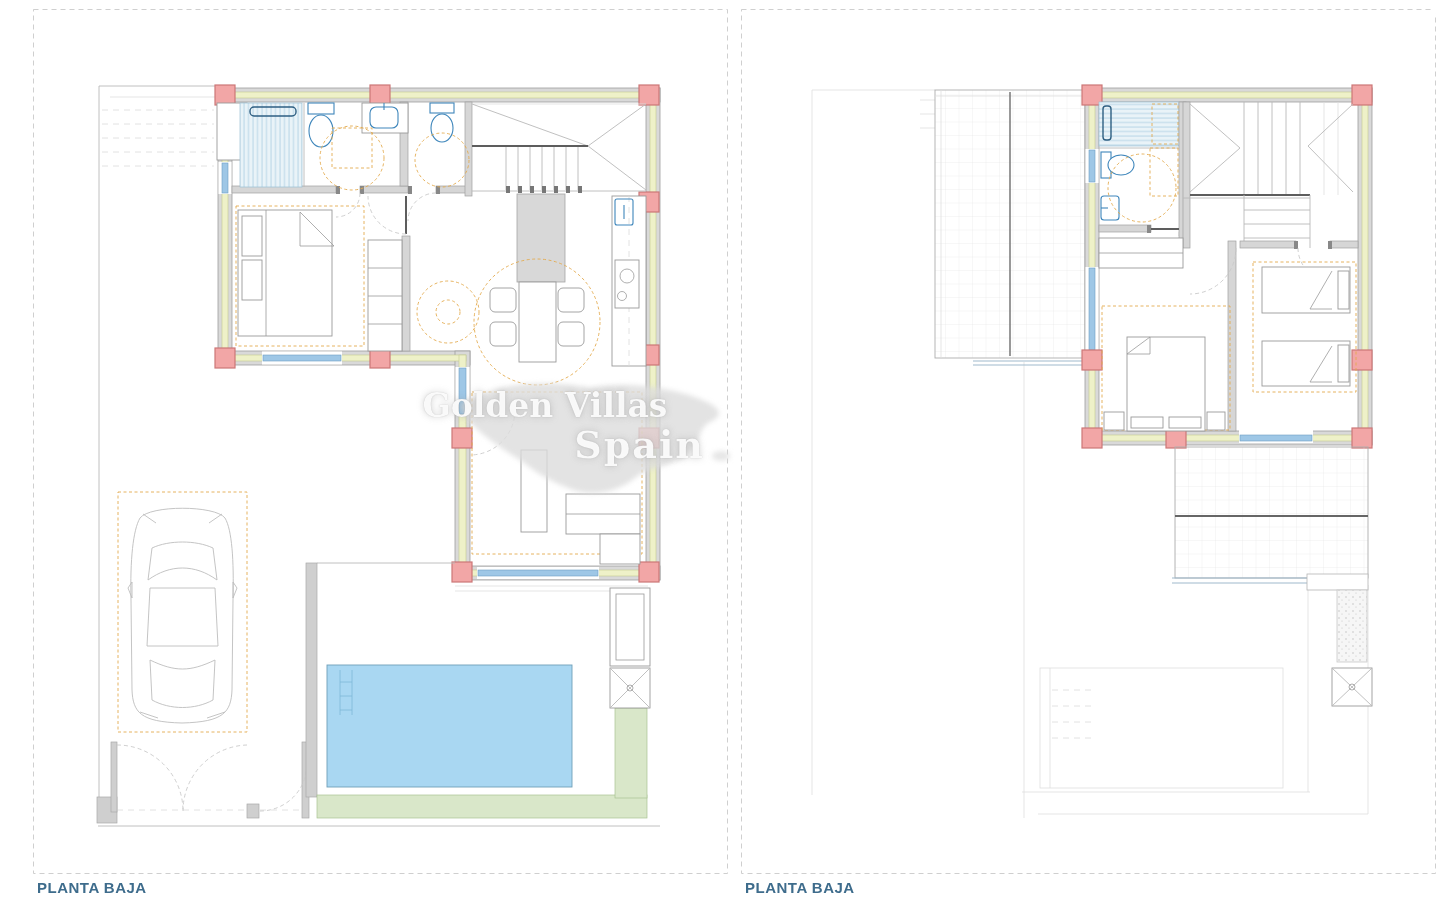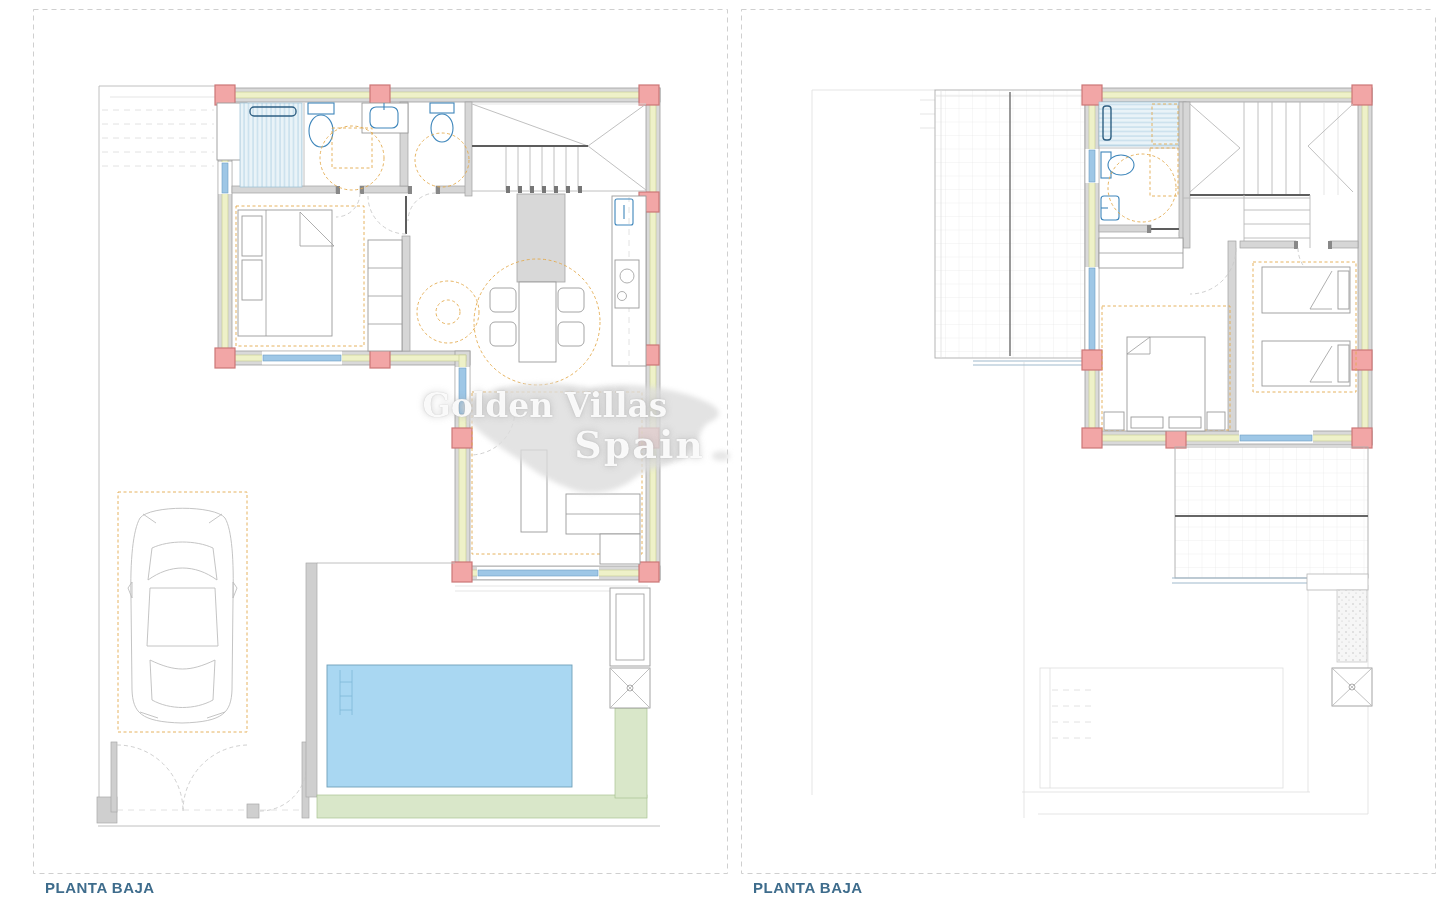--- a/index.html
+++ b/index.html
@@ -1,19 +1,19 @@
 <!DOCTYPE html>
 <html style="--label: #3e6c8c; --frame: #cfcfcf; --wall: #d9d9d9; --wall-stroke: #9e9e9e; --insulation: #eef1c8; --insulation-stroke: #c3c98f; --column: #f2a6a6; --column-stroke: #cc7777; --glass: #9ec7e6; --glass-stroke: #6d9ec2; --fixture: #3e86bb; --clearance: #e3aa4e; --furniture: #9a9a9a; --pool: #a9d7f2; --pool-stroke: #6f9fb8; --deck: #d9e7c9; --deck-stroke: #a9c492; --grid: #e3e3e3; --dark: #5d5d5d; --watermark: #dcdcdc;"><head>
 <meta charset="utf-8">
 <style>
   html,body{margin:0;padding:0;background:#fff;}
   #stage{position:relative;width:1440px;height:900px;background:#fff;overflow:hidden;
          font-family:"Liberation Sans", sans-serif;border-radius:30px;}
   .plan-label{position:absolute;font-size:15px;font-weight:bold;letter-spacing:.5px;
-              color:var(--label,#3e6c8c);margin-left:8px;}
+              color:var(--label,#3e6c8c);}
   svg{position:absolute;top:0;}
   
   .frame{fill:none;stroke:var(--frame,#cfcfcf);stroke-width:1;stroke-dasharray:5 4;}
   .wall{fill:var(--wall,#d9d9d9);stroke:var(--wall-stroke,#9e9e9e);stroke-width:.8;}
   .iwall{fill:#d6d6d6;stroke:#a0a0a0;stroke-width:.7;}
   .core{fill:var(--insulation,#eef1c8);stroke:var(--insulation-stroke,#c3c98f);stroke-width:.6;}
   .col{fill:var(--column,#f2a6a6);stroke:var(--column-stroke,#cc7777);stroke-width:1.2;}
   .glass{fill:var(--glass,#9ec7e6);stroke:var(--glass-stroke,#6d9ec2);stroke-width:.6;}
   .gpad{fill:#fff;stroke:none;}
   .fix{fill:#fff;stroke:var(--fixture,#3e86bb);stroke-width:1.1;}

